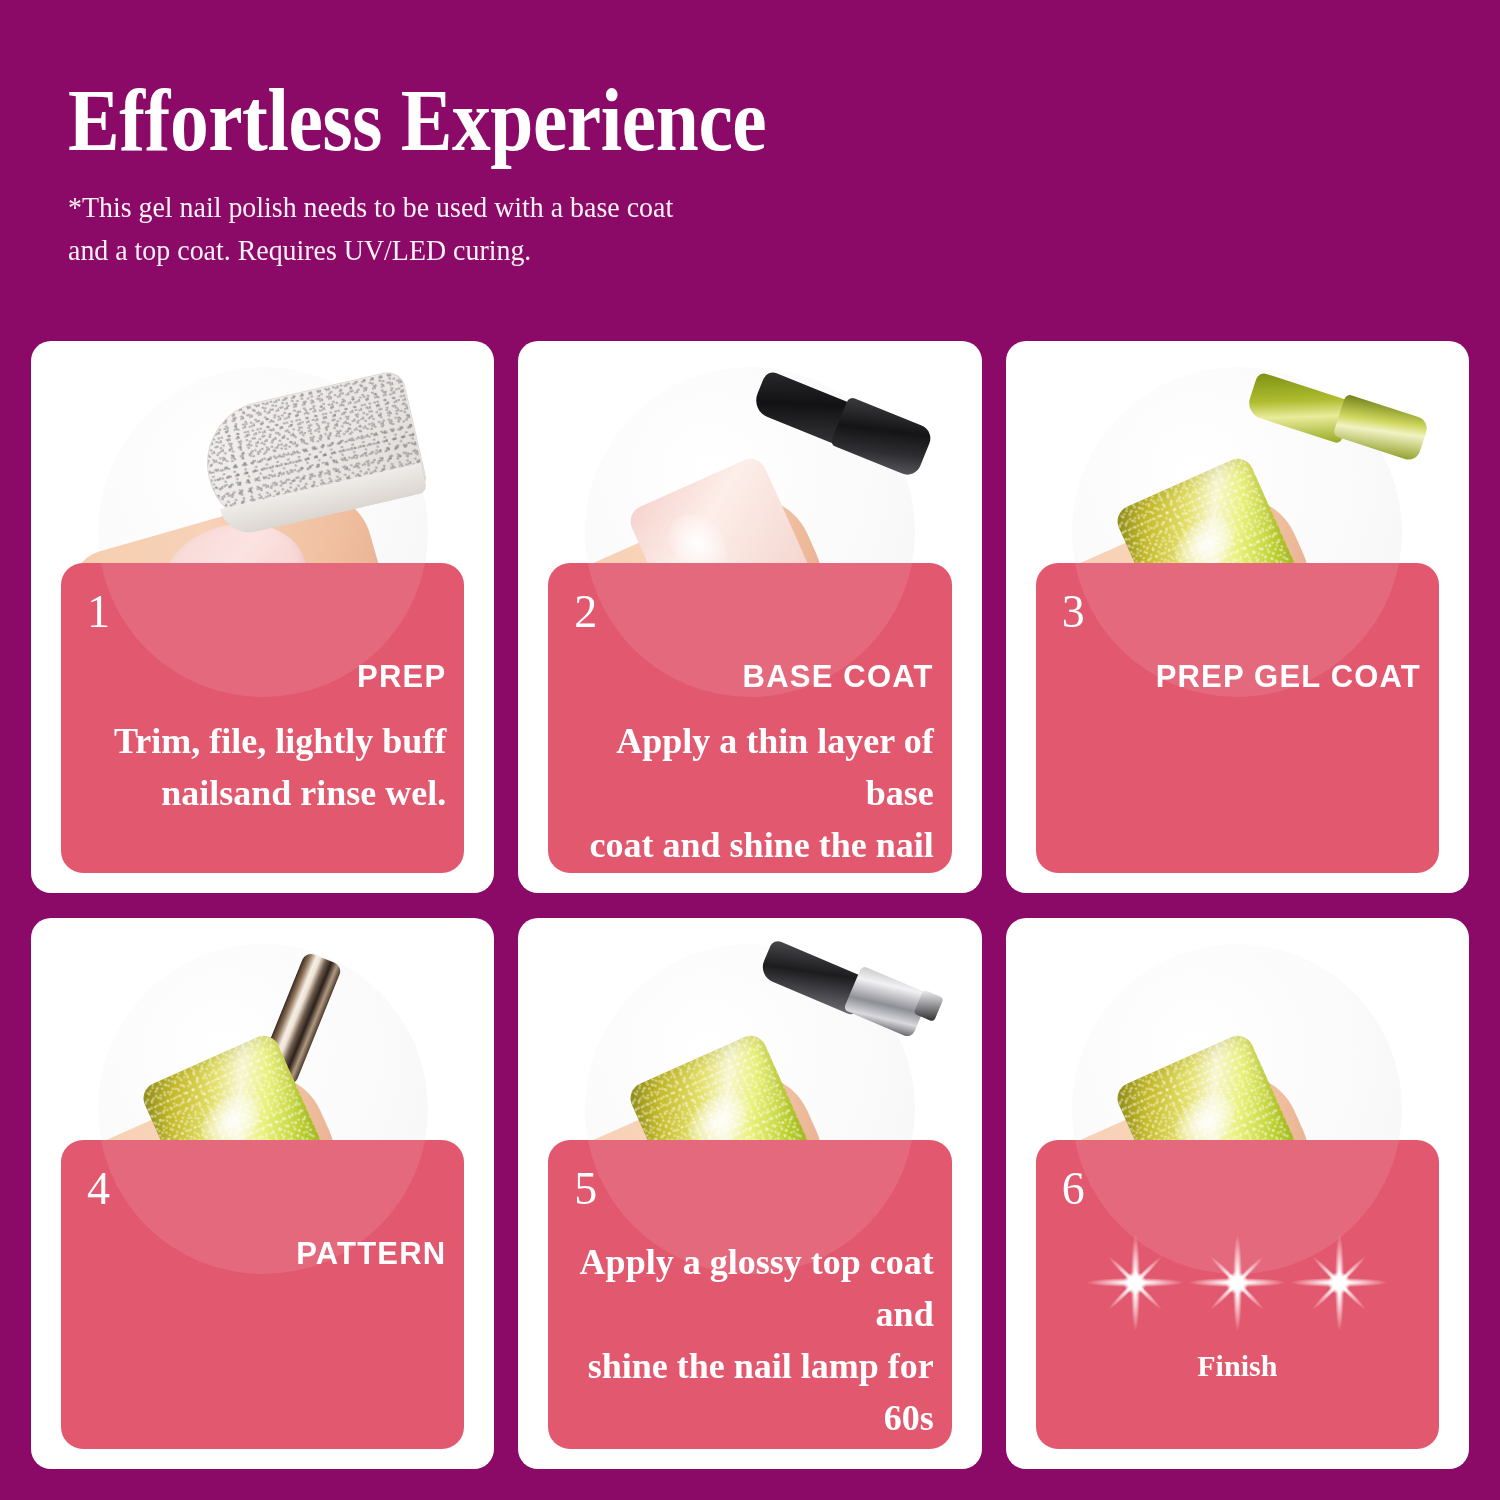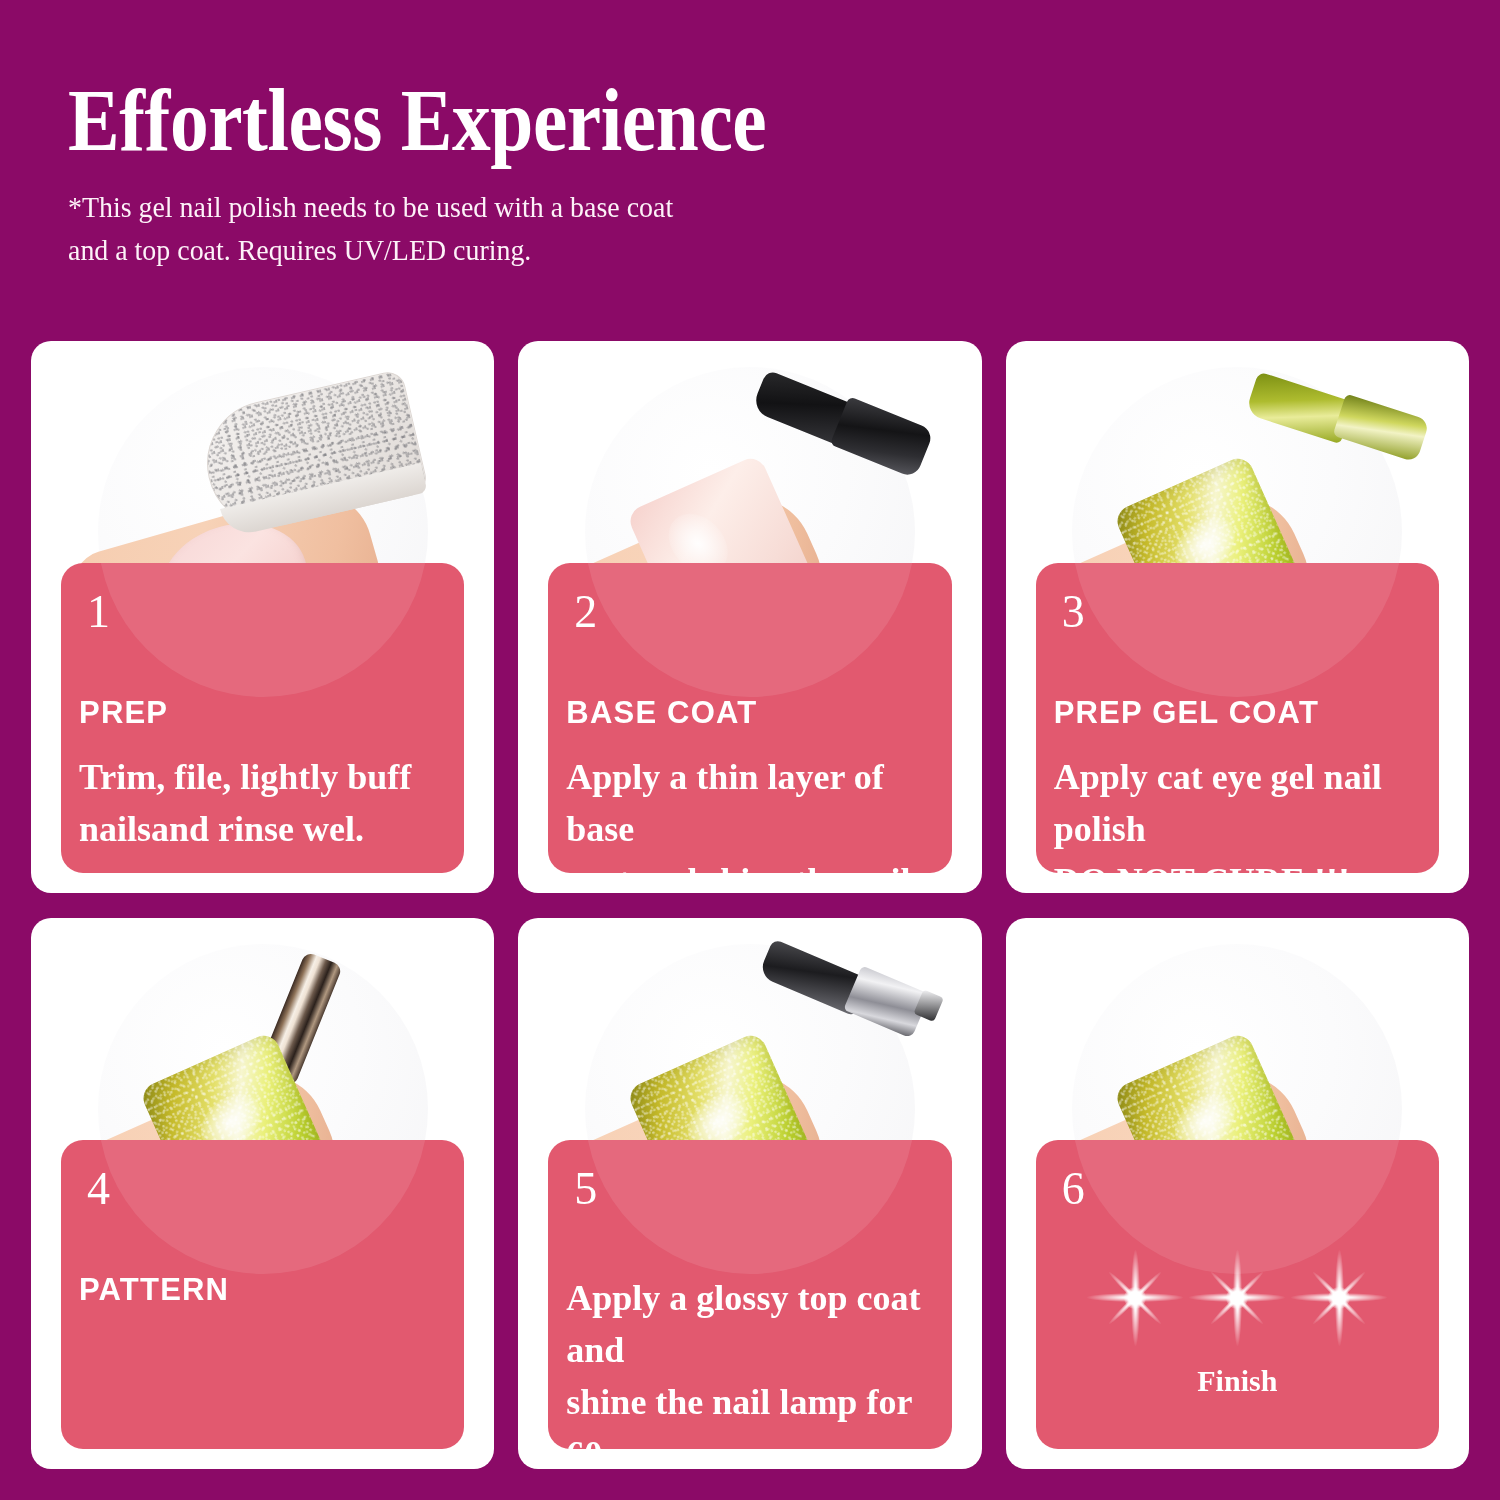--- a/index.html
+++ b/index.html
@@ -91,23 +91,22 @@
     position:absolute;left:26px;top:26px;
     font-family:"Liberation Serif",serif;
     font-size:46px;line-height:1;
     color:#ffffff;
     z-index:4;
   }
   .panel-body{
     position:absolute;
     left:0;right:0;top:96px;
     padding:0 18px;
-    text-align:left;
+    text-align:right;
     z-index:3;
-    margin-top:36px;
   }
   .step-head{
     font-family:"Liberation Sans",sans-serif;
     font-weight:700;
     font-size:31px;
     letter-spacing:1.2px;
     color:#ffffff;
     margin:0 0 20px 0;
   }
   .step-desc{
@@ -115,21 +114,21 @@
     font-weight:700;
     font-size:36px;
     line-height:1.45;
     color:#ffffff;
     margin:0;
     white-space:pre-line;
   }
 
   
   .finish-wrap{
-    position:absolute;left:0;right:0;top:98px;
+    position:absolute;left:0;right:0;top:83px;
     text-align:center;z-index:3;
   }
   .sparkles{
     position:relative;
     height:120px;
     display:flex;align-items:center;justify-content:center;gap:6px;
   }
   .spark{position:relative;width:96px;height:96px;}
   .spark i{
     position:absolute;left:50%;top:50%;
@@ -367,22 +366,20 @@
         <div class="brush-green">
           <div class="bristle"></div>
             <div class="handle"></div>
         </div>
       </div>
     </div>
     <div class="panel">
       <div class="step-num">3</div>
       <div class="panel-body">
         <div class="step-head">PREP GEL COAT</div>
-        <div class="step-desc">Apply cat eye gel nail polish
-DO NOT CURE !!!</div>
       </div>
     </div>
   </div>
 
   <div class="card">
     <div class="photo">
       <div class="photo-inner">
         <div class="magnet m-top"></div>
         <div class="sq-finger"></div>
         <div class="sq-nail nail-cat">

